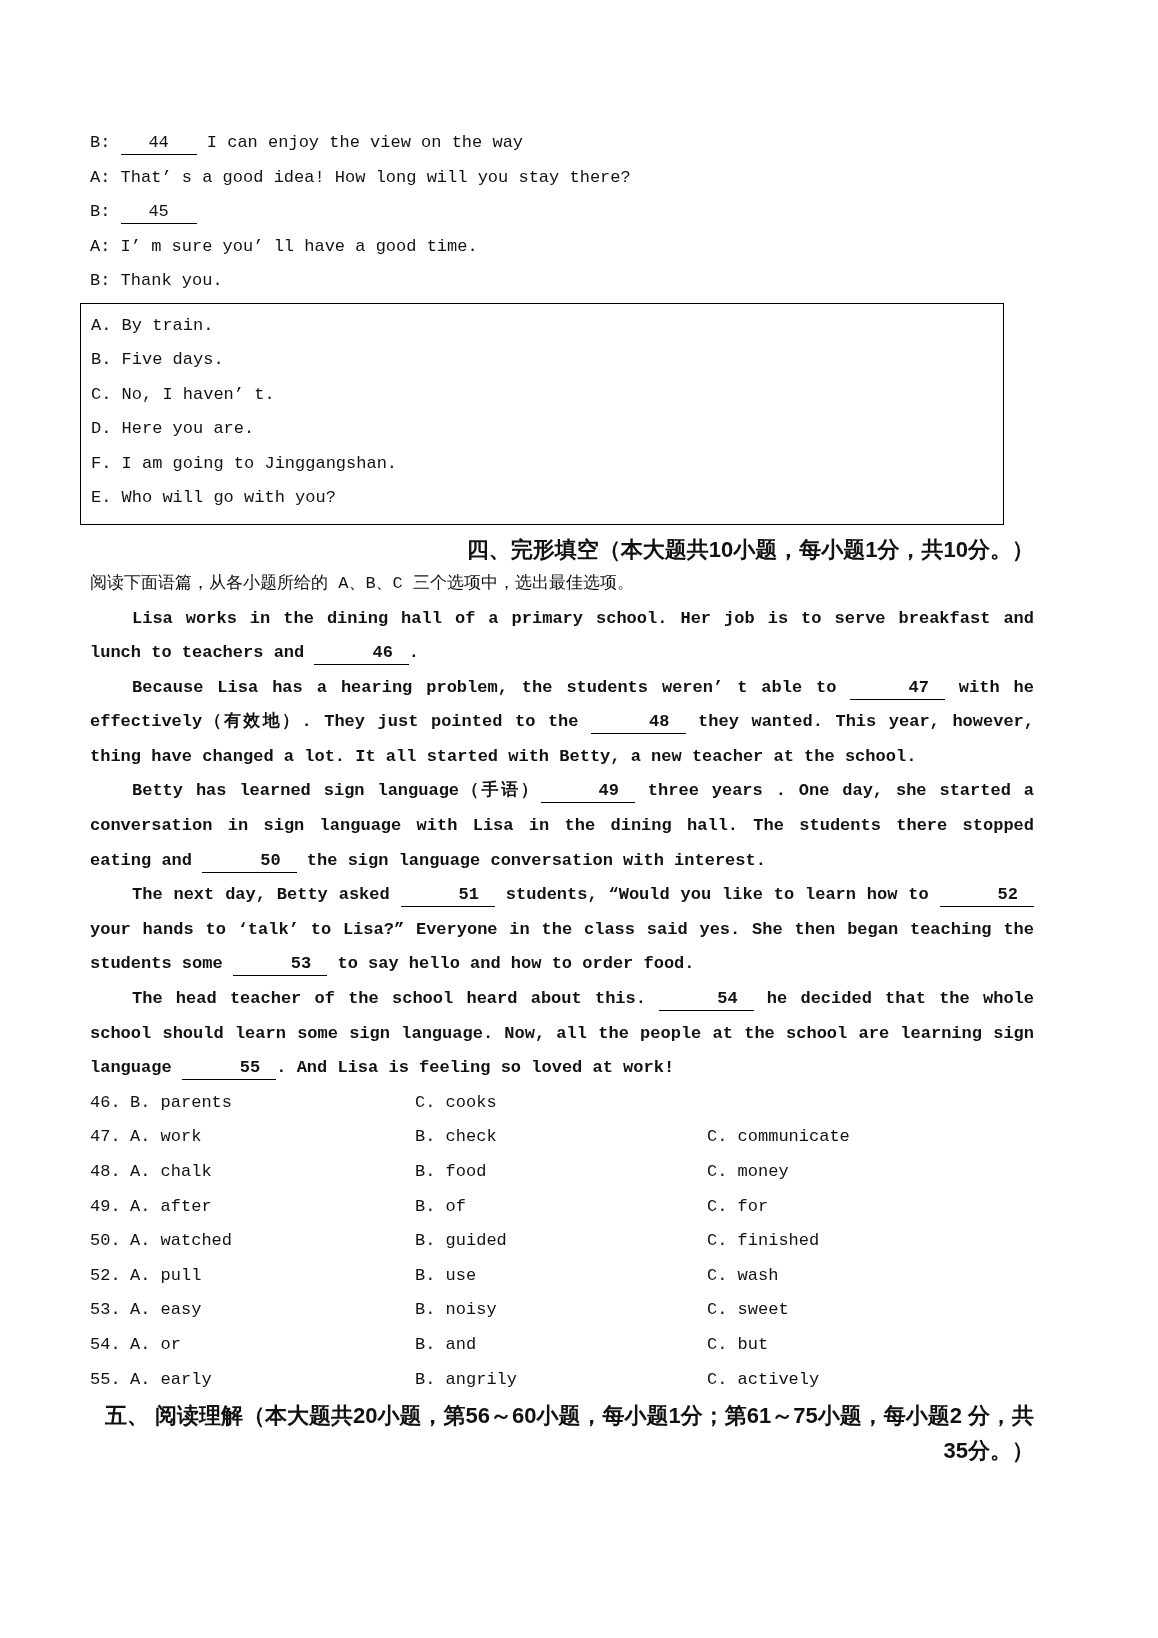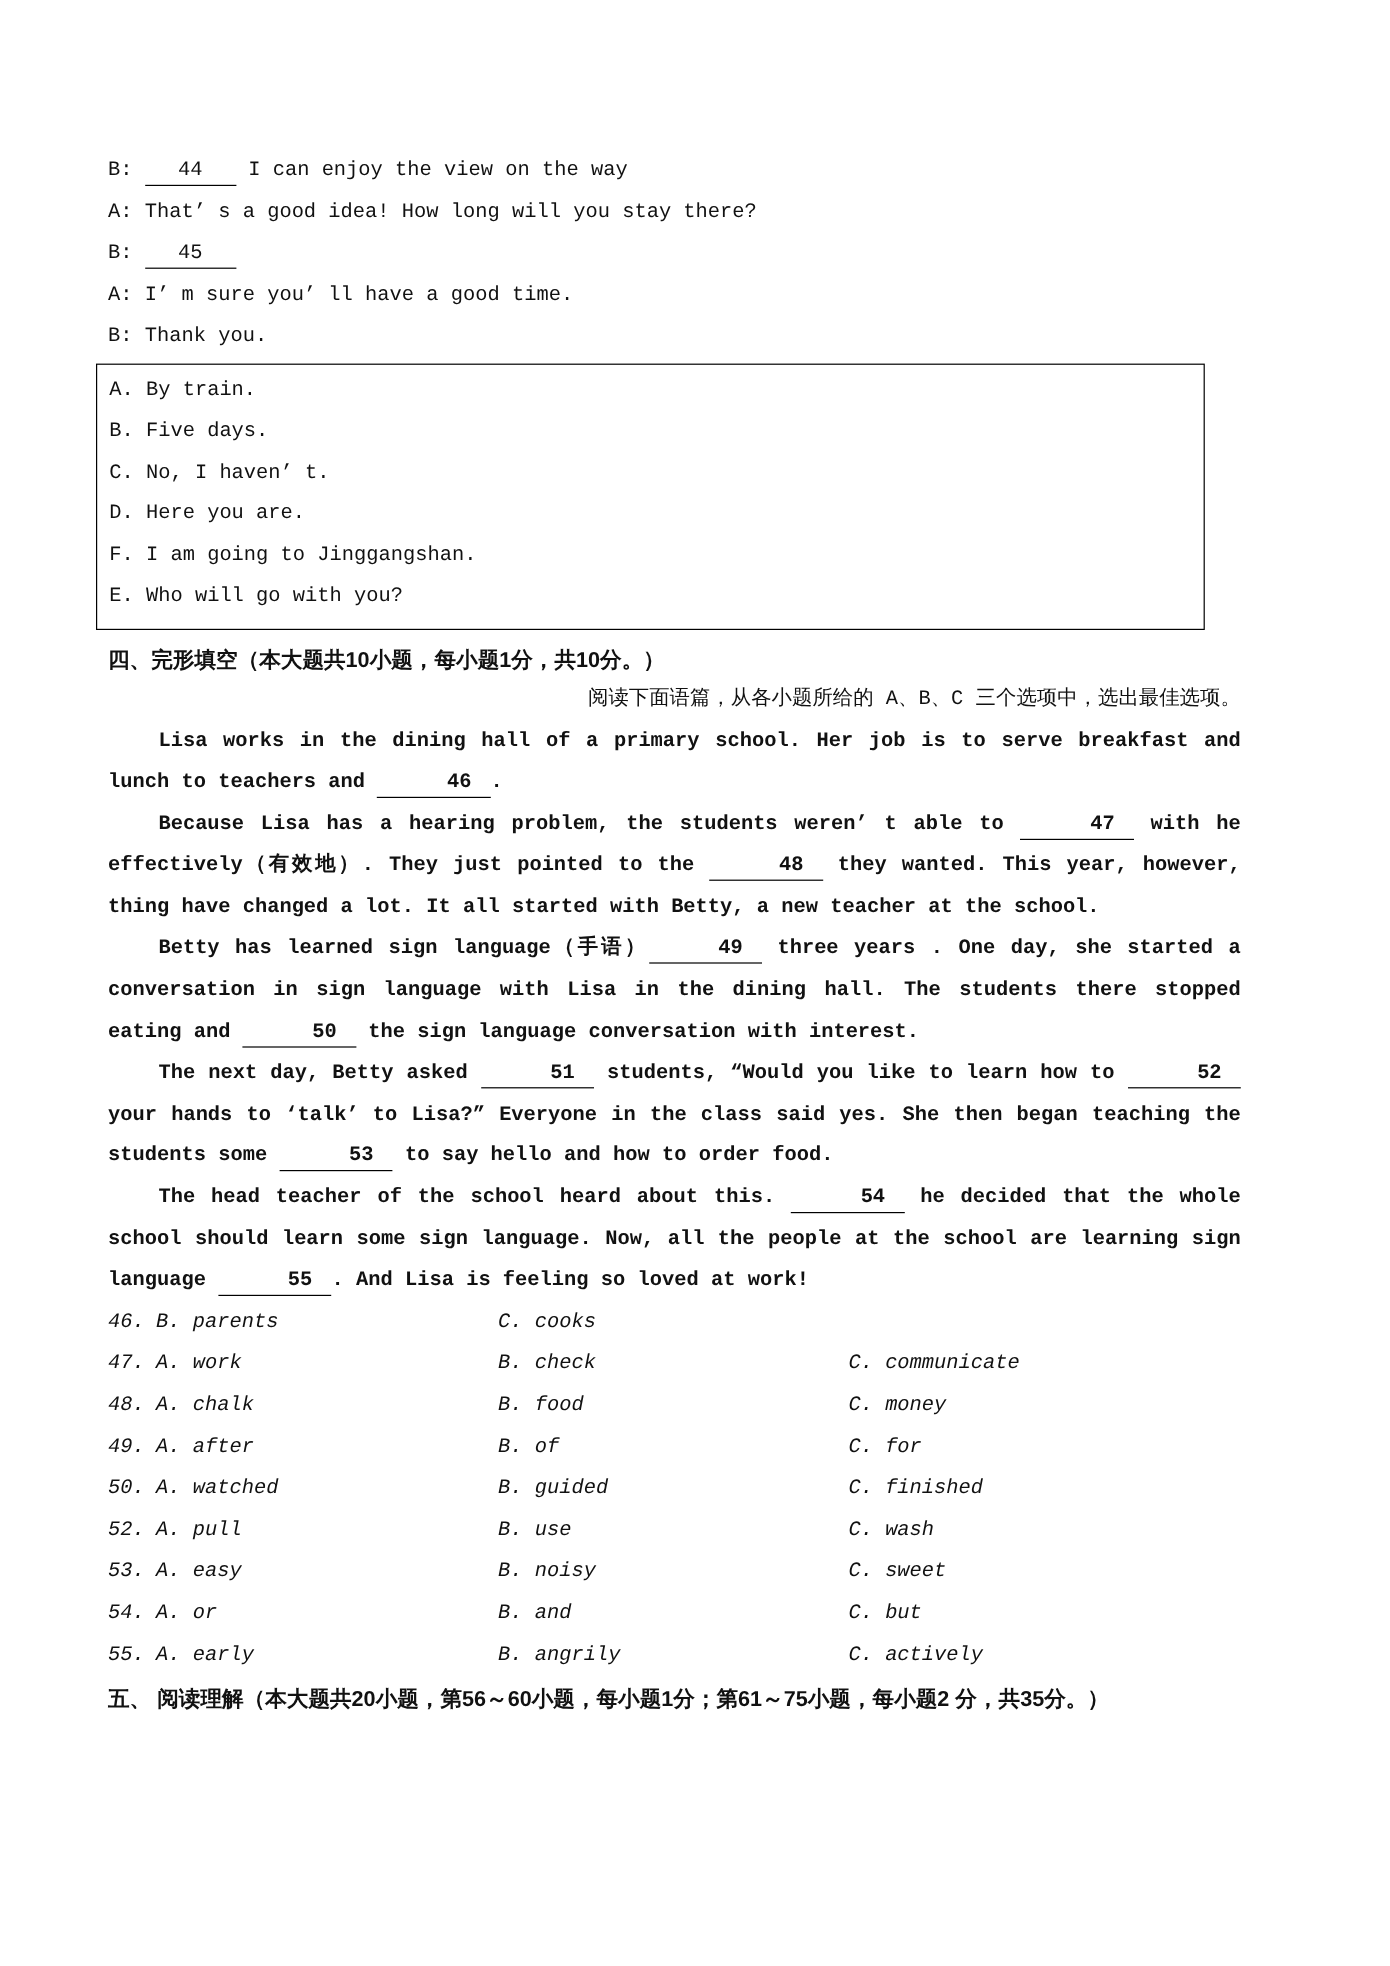--- a/index.html
+++ b/index.html
@@ -33,41 +33,40 @@
     text-align: center;
     line-height: 20px;
   }
   .options-box {
     border: 1.6px solid #000;
     margin: 4px 30px 8px -10px;
     padding: 5px 12px 8px 10px;
   }
   .heading {
     font-weight: 700;
-    font-size: 18px;
+    font-size: 22px;
     line-height: 34.5px;
     margin: 2px 0 0 0;
     font-family: "Liberation Sans", "DejaVu Sans", sans-serif;
+    text-align: right;
   }
   .instruction {
     line-height: 34.5px;
-    text-align: right;
   }
   .para {
     margin: 0;
     text-align: justify;
     text-indent: 42px;
     line-height: 34.6px;
     font-weight: bold;
   }
   .opt-row {
     display: grid;
     grid-template-columns: 40px 285px 292px auto;
     line-height: 34.6px;
-    font-style: italic;
   }
   .opt-row .cell {
     white-space: pre;
   }
 </style>
 </head>
 <body>
 
 <div class="page">
 

